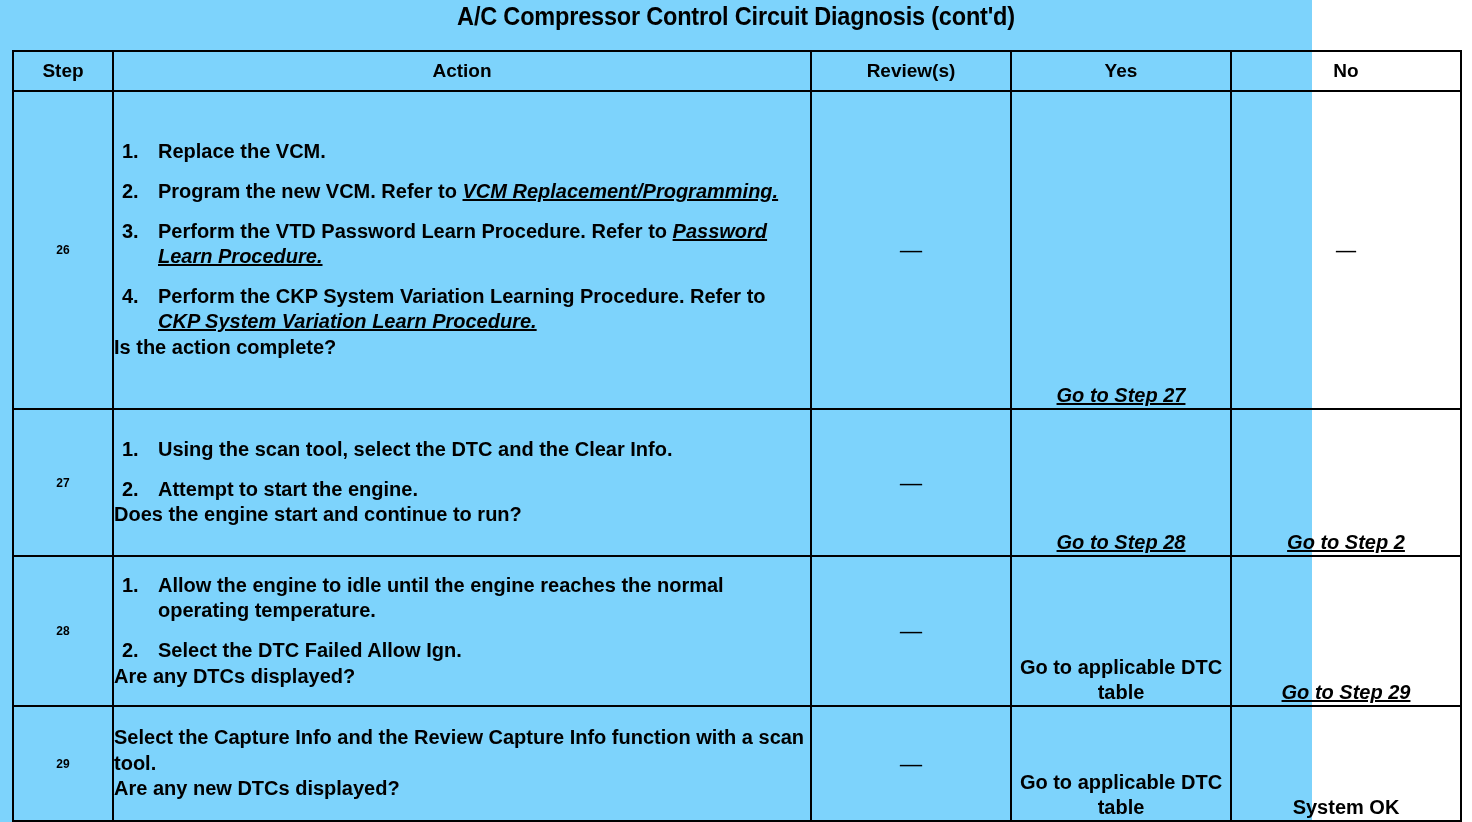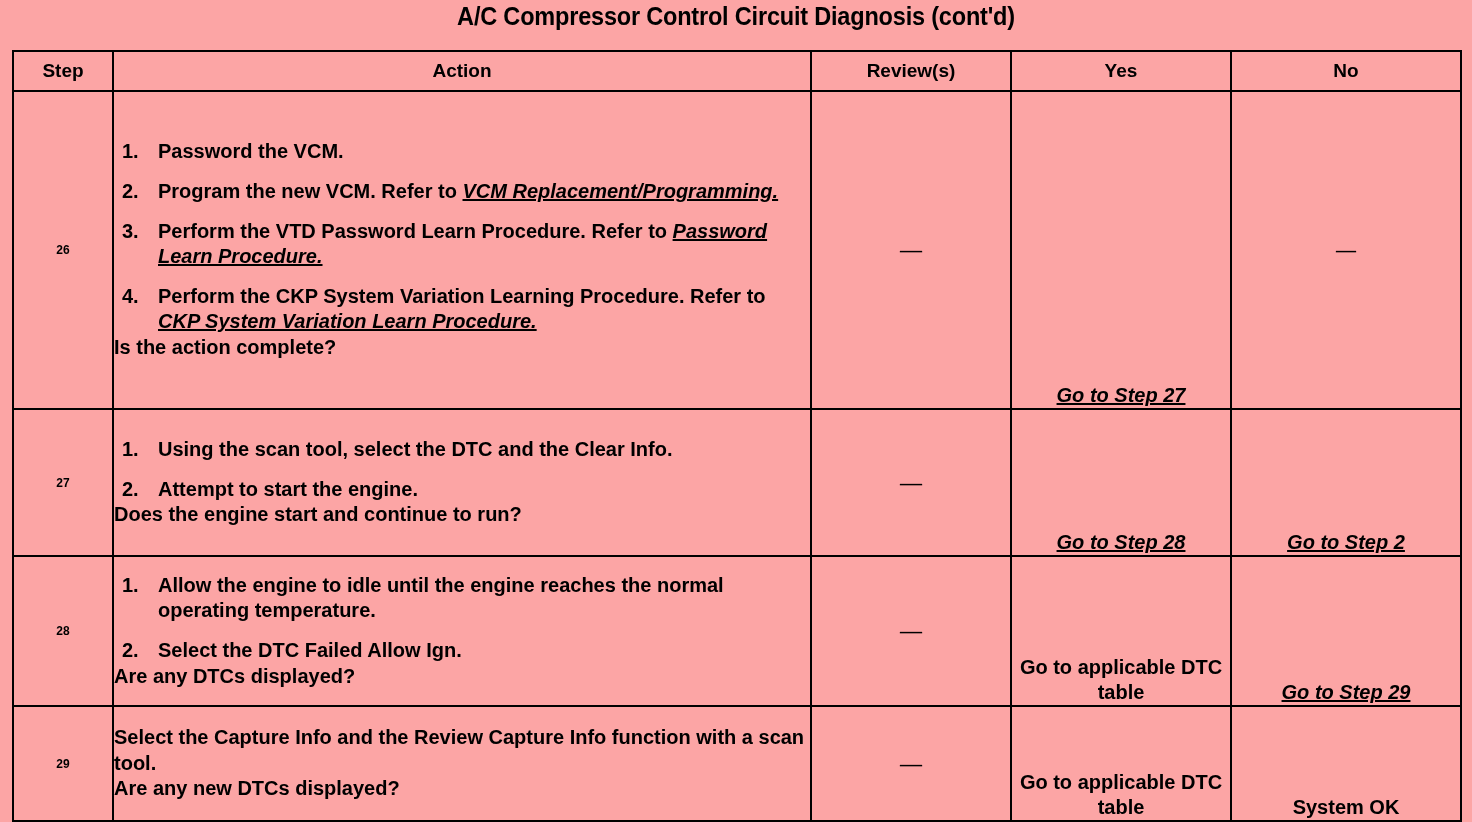--- a/index.html
+++ b/index.html
@@ -11,23 +11,23 @@
   body {
     width: 1472px;
     height: 822px;
     overflow: hidden;
     font-family: "Liberation Sans", sans-serif;
     color: #000000;
     -webkit-font-smoothing: none;
   }
   #page {
     position: relative;
-    width: 1472px;
+    width: 1312px;
     height: 822px;
-    background: #fca5a5;
+    background: #7dd3fc;
   }
   .doc-title {
     position: absolute;
     top: 2px;
     left: 0;
     width: 1472px;
     text-align: center;
     font-size: 25px;
     font-weight: bold;
     letter-spacing: -0.2px;
@@ -140,21 +140,21 @@
         <th>Review(s)</th>
         <th>Yes</th>
         <th>No</th>
       </tr>
     </thead>
     <tbody>
         <tr style="height: 318px;">
           <td class="step-cell">26</td>
           <td class="action-cell">
             <ol class="steps">
-              <li><span class="num">1.</span><span>Password the VCM.</span></li>
+              <li><span class="num">1.</span><span>Replace the VCM.</span></li>
               <li><span class="num">2.</span><span>Program the new VCM. Refer to </span><span class="ital">VCM Replacement/Programming.</span></li>
               <li><span class="num">3.</span><span>Perform the VTD Password Learn Procedure. Refer to </span><span class="ital">Password Learn Procedure.</span></li>
               <li><span class="num">4.</span><span>Perform the CKP System Variation Learning Procedure. Refer to </span><span class="ital">CKP System Variation Learn Procedure.</span></li>
             </ol>
             <div class="question">Is the action complete?</div>
           </td>
           <td class="value-cell"><span class="dash">—</span></td>
           <td class="yes-cell va-bottom"><span class="ital">Go to Step 27</span></td>
           <td class="no-cell va-middle"><span class="dash">—</span></td>
         </tr>

